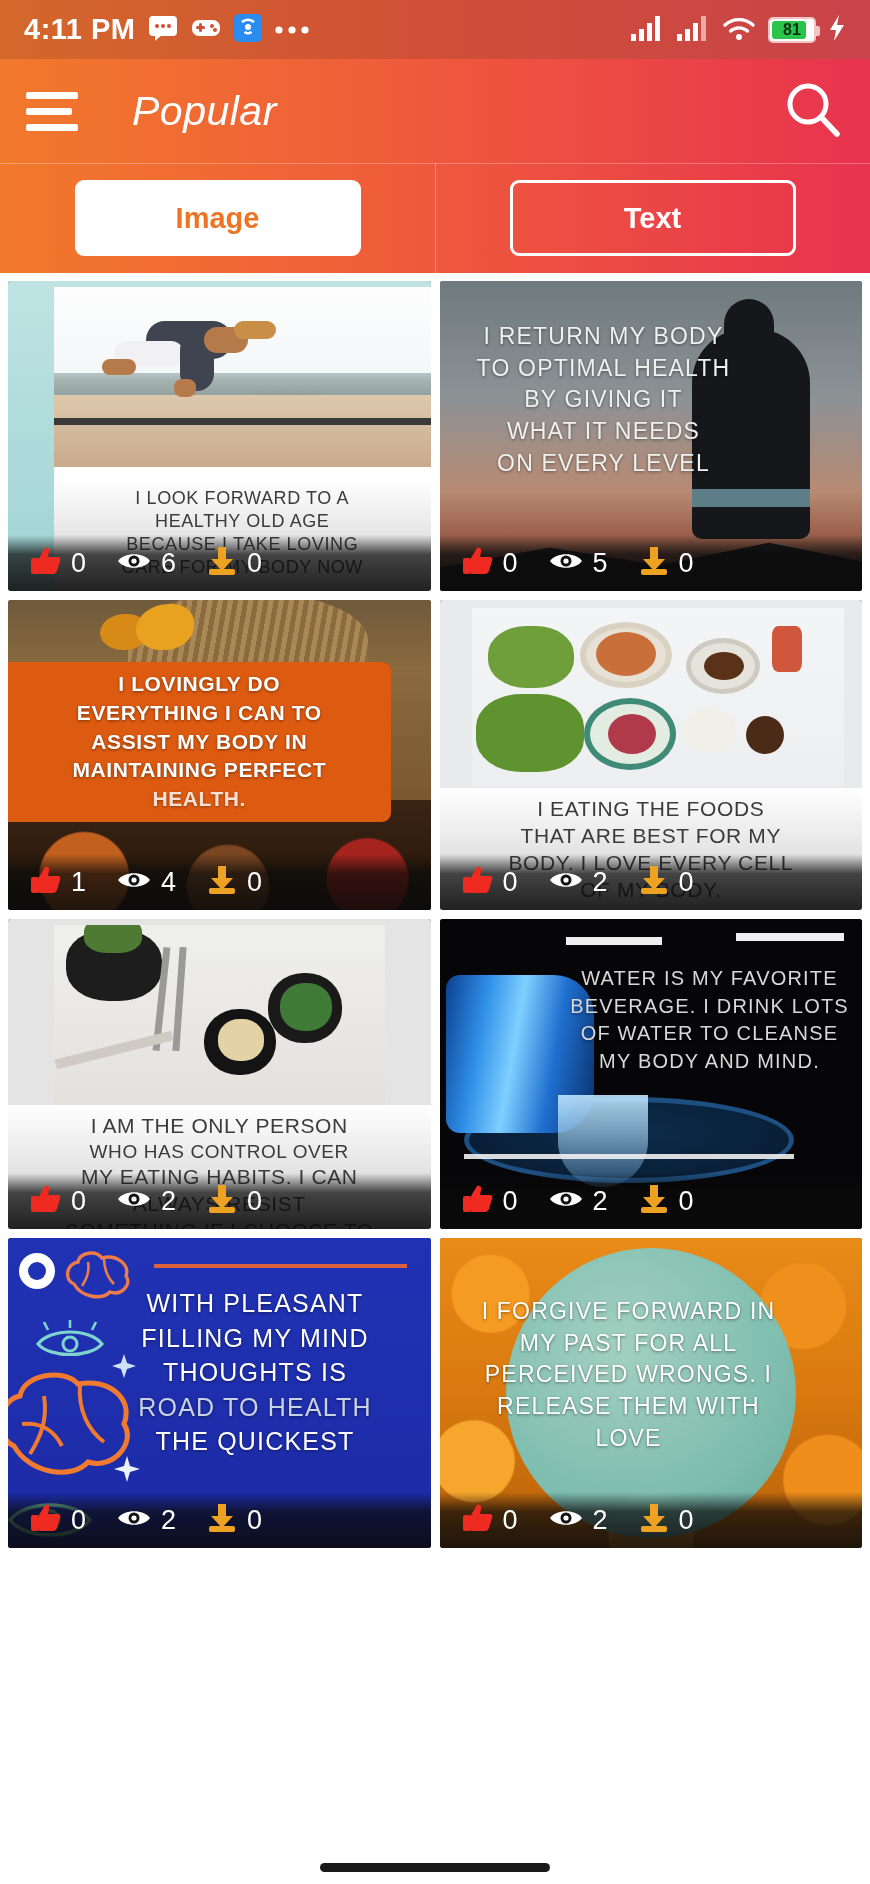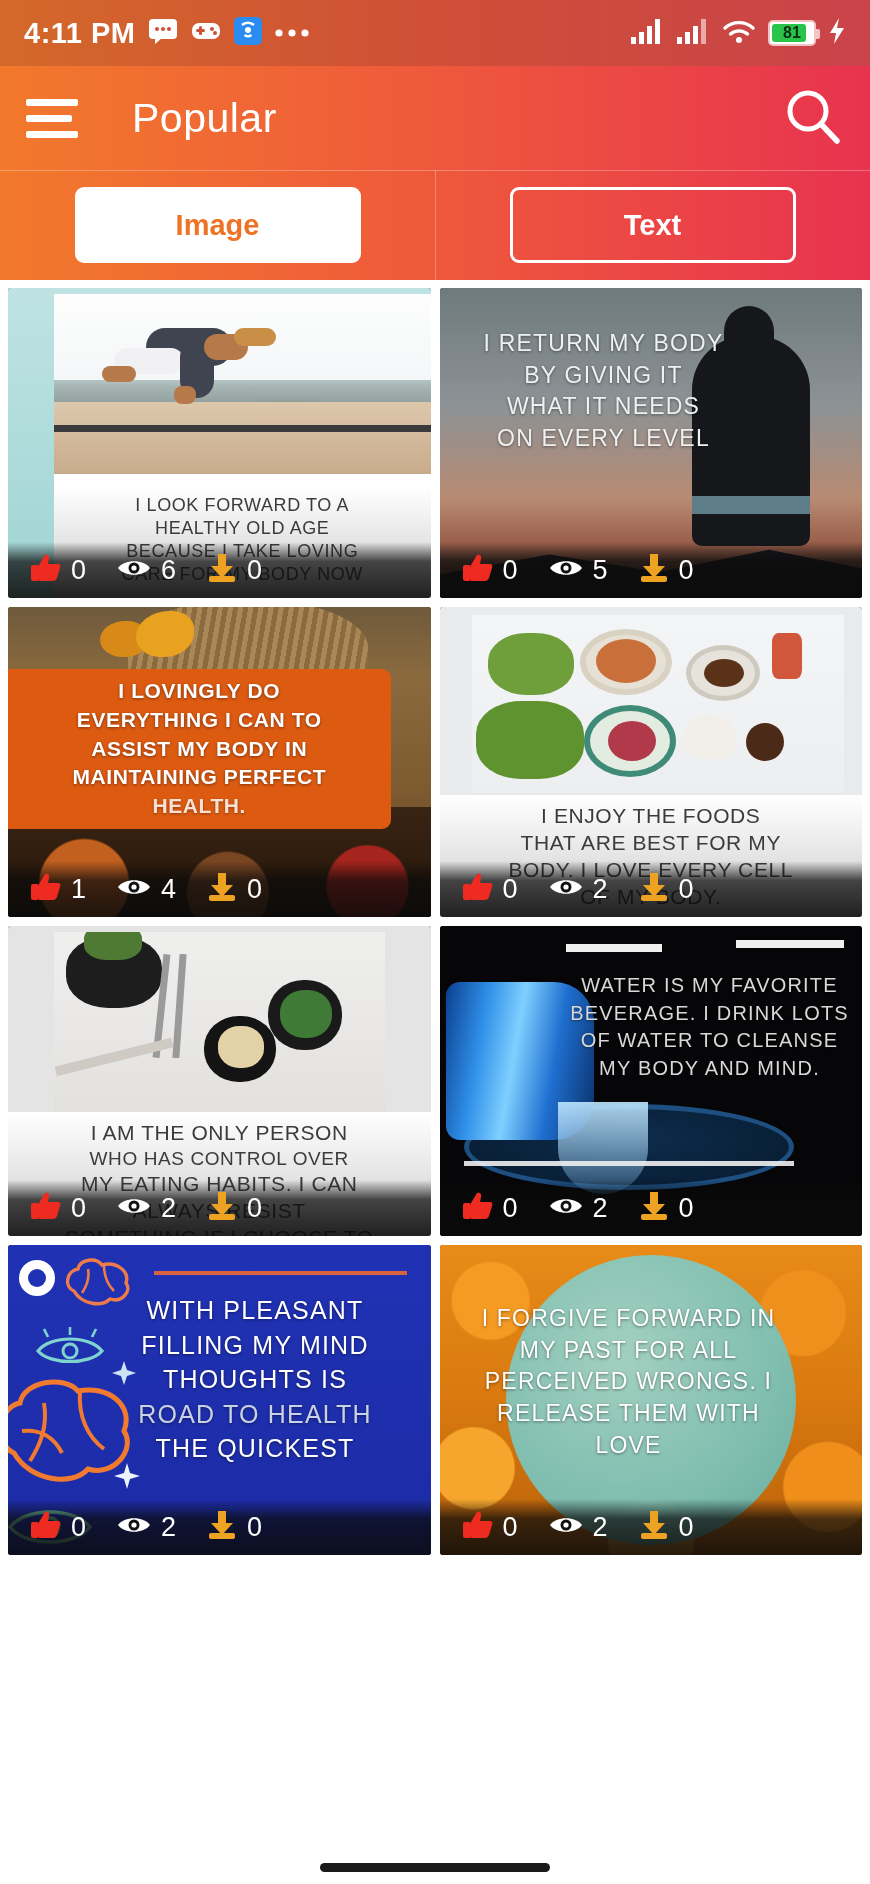--- a/index.html
+++ b/index.html
@@ -5,21 +5,21 @@
   * { box-sizing: border-box; margin: 0; padding: 0; }
   html, body {
     width: 870px; height: 1884px;
     background: #ffffff;
     font-family: "Liberation Sans", sans-serif;
     overflow: hidden;
   }
 
   
   #status-bar {
-    height: 66px;
+    height: 59px;
     background: linear-gradient(90deg, #d4682a 0%, #cf4f37 50%, #c9434a 100%);
     display: flex; align-items: center;
     padding: 8px 24px;
     color: #ffffff;
   }
   #status-left { display: flex; align-items: center; gap: 12px; }
   #status-time { font-size: 29px; font-weight: bold; letter-spacing: .5px; }
   .sb-ico { display: inline-block; }
   #status-right { margin-left: auto; display: flex; align-items: center; gap: 12px; }
   #battery-wrap {
@@ -41,21 +41,21 @@
   #app-bar {
     height: 104px;
     background: linear-gradient(90deg, #f2792c 0%, #ef5c3a 45%, #e8334f 100%);
     display: flex; align-items: center; padding: 0 26px;
   }
   #hamburger { width: 56px; display: flex; flex-direction: column; gap: 9px; cursor: pointer; }
   #hamburger span { display:block; height: 7px; background: #fff; border-radius: 2px; }
   #hamburger span:nth-child(1){ width: 52px; }
   #hamburger span:nth-child(2){ width: 46px; }
   #hamburger span:nth-child(3){ width: 52px; }
-  #app-title { color: #fff; font-size: 41px; font-weight: 500; margin-left: 50px; letter-spacing: .5px; }
+  #app-title { color: #fff; font-size: 41px; font-weight: 500; margin-left: 50px; letter-spacing: .5px; font-style: italic; }
   #search-btn { margin-left: auto; cursor: pointer; }
 
   
   #tab-bar {
     height: 110px;
     background: linear-gradient(90deg, #f2792c 0%, #ef5c3a 45%, #e8334f 100%);
     display: flex; align-items: center; position: relative;
   }
   #tab-bar::before {
     content:""; position:absolute; left:0; right:0; top:0; height:1px;
@@ -352,20 +352,21 @@
 
   <div class="card">
     <div class="card-art">
       <div id="c2-bg"></div>
       <div id="c2-hill"></div>
       <div id="c2-head"></div>
       <div id="c2-silhouette"></div>
       <div id="c2-band"></div>
       <div class="quote-block" style="left:14px;width:300px;top:40px;">
         <div class="q-line" style="font-size:23px;">I RETURN MY BODY</div>
+        <div class="q-line" style="font-size:23px;">TO OPTIMAL HEALTH</div>
         <div class="q-line" style="font-size:23px;">BY GIVING IT</div>
         <div class="q-line" style="font-size:23px;">WHAT IT NEEDS</div>
         <div class="q-line" style="font-size:23px;">ON EVERY LEVEL</div>
       </div>
     </div>
     <div class="stats">
       <div class="stat">
         <span><svg width="32" height="30" viewBox="0 0 32 30">
               <path d="M9 12 L15 2 C18 1 20 3 19 6 L18 11 L28 11 C30 11 31 13 30 15 L27 25 C26 27 25 28 23 28 L9 28 Z" fill="#ef2a20"></path>
               <rect x="1" y="12" width="8" height="16" rx="2" fill="#ef2a20"></rect>
@@ -443,21 +444,21 @@
         <div class="dish" style="left:124px;top:24px;width:60px;height:44px;background:#c9703a;"></div>
         <div class="dish" style="left:112px;top:90px;width:92px;height:72px;background:#e2ece0;border:6px solid #3f8b77;"></div>
         <div class="dish" style="left:136px;top:106px;width:48px;height:40px;background:#b03a4a;"></div>
         <div class="dish" style="left:214px;top:30px;width:74px;height:56px;background:#e6e3dc;border:5px solid #cfcac0;"></div>
         <div class="dish" style="left:232px;top:44px;width:40px;height:28px;background:#5a3218;"></div>
         <div class="dish" style="left:212px;top:100px;width:52px;height:44px;background:#f2efe8;border-radius:50% 50% 40% 40%;"></div>
         <div class="dish" style="left:274px;top:108px;width:38px;height:38px;background:#4b2b17;"></div>
         <div class="dish" style="left:300px;top:18px;width:30px;height:46px;background:#d0573c;border-radius:20%;"></div>
       </div>
       <div class="cap-band" style="height:122px;">
-        <div class="cap-line" style="font-size:21px;">I ENJOY THE FOODS</div>
+        <div class="cap-line" style="font-size:21px;">I EATING THE FOODS</div>
         <div class="cap-line" style="font-size:21px;">THAT ARE BEST FOR MY</div>
         <div class="cap-line" style="font-size:21px;">BODY. I LOVE EVERY CELL</div>
         <div class="cap-line" style="font-size:21px;">OF MY BODY.</div>
       </div>
     </div>
     <div class="stats">
       <div class="stat">
         <span><svg width="32" height="30" viewBox="0 0 32 30">
               <path d="M9 12 L15 2 C18 1 20 3 19 6 L18 11 L28 11 C30 11 31 13 30 15 L27 25 C26 27 25 28 23 28 L9 28 Z" fill="#ef2a20"></path>
               <rect x="1" y="12" width="8" height="16" rx="2" fill="#ef2a20"></rect>

